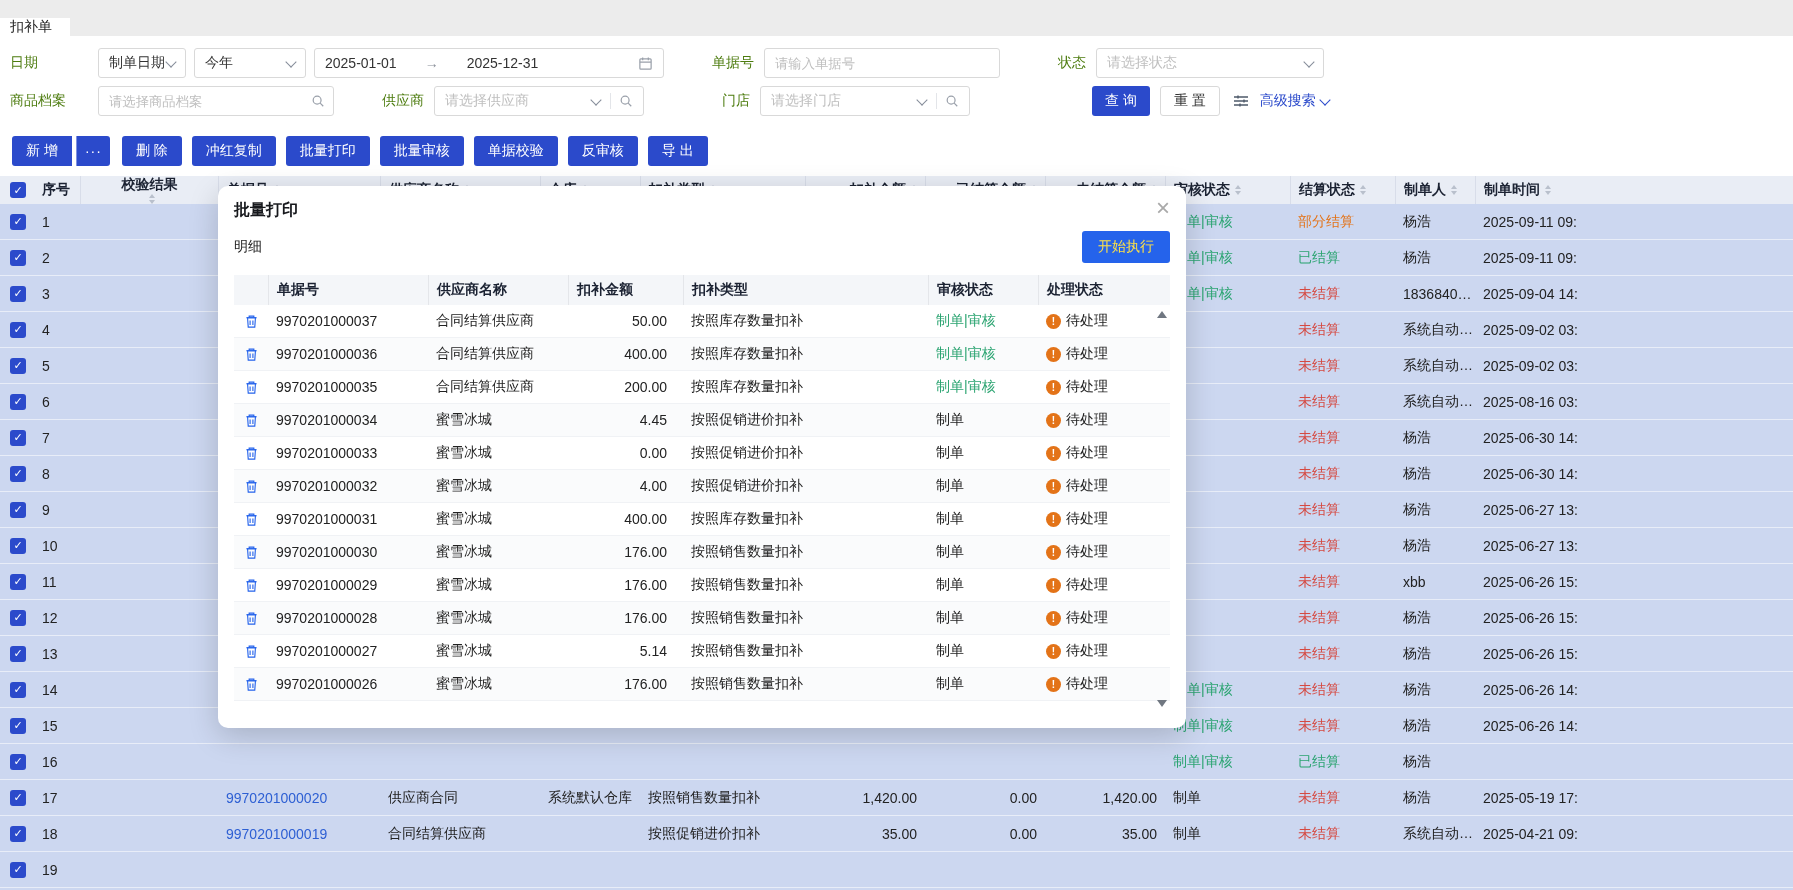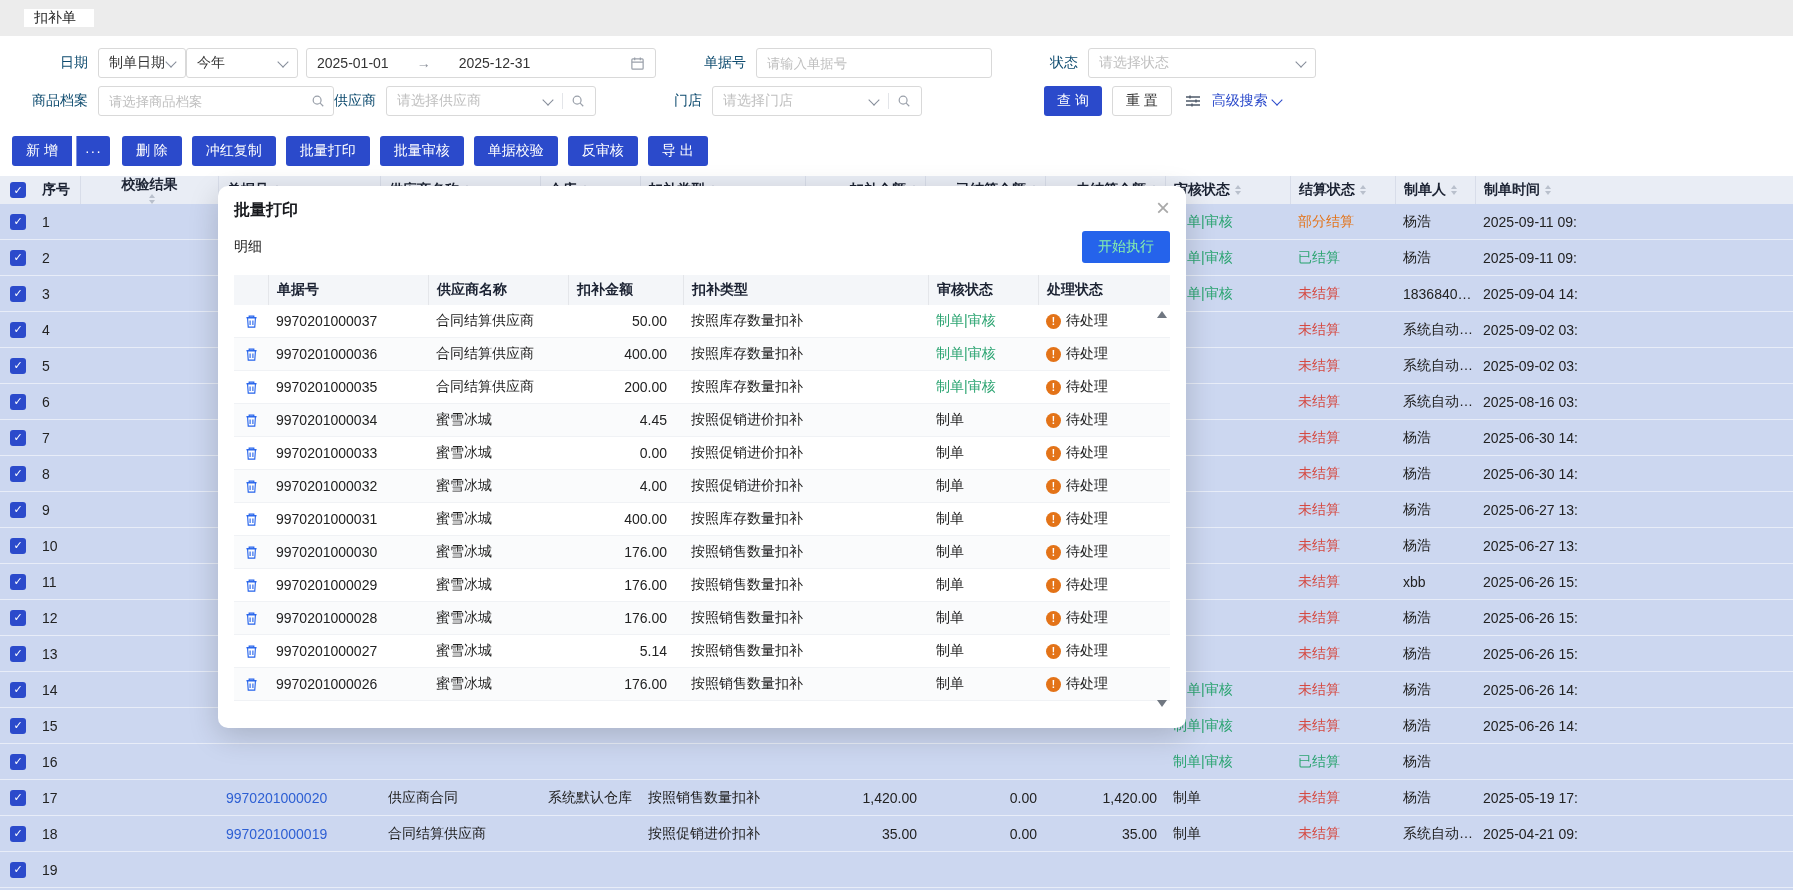--- a/index.html
+++ b/index.html
@@ -3,47 +3,47 @@
 <meta charset="utf-8">
 <style>
   html,body{margin:0;padding:0;}
   body{
     width:1793px;height:890px;overflow:hidden;background:#fff;
     font-family:"Liberation Sans","DejaVu Sans",sans-serif;font-size:14px;color:#222;
   }
   .app{position:relative;width:1793px;height:890px;overflow:hidden;background:#fff;}
 
   
-  .tabbar{height:36px;background:#ececec;display:flex;align-items:center;padding-left:24px;}
+  .tabbar{height:36px;background:#ececec;display:flex;align-items:flex-end;}
   .tab{background:#fff;padding:0 18px 0 10px;display:flex;align-items:center;color:#1a1a1a;}
 
   
   .filters{background:#fff;padding:8px 10px 6px;}
   .frow{display:flex;align-items:center;height:38px;}
-  .flabel{color:#0c4a6e;margin-right:10px;text-align:right;white-space:nowrap;}
+  .flabel{color:#4d7c0f;margin-right:10px;text-align:left;white-space:nowrap;}
   .w-label1{width:78px;display:inline-block;}
   .ctrl{height:30px;border:1px solid #d9d9d9;border-radius:3px;display:flex;align-items:center;
         padding:12px 10px;background:#fff;box-sizing:border-box;color:#333;white-space:nowrap;}
   .ph{color:#bfbfbf;}
   .caret{width:7px;height:7px;border-right:1.4px solid #858c99;border-bottom:1.4px solid #858c99;
          transform:rotate(45deg);flex:none;margin-bottom:2px;}
   .select .caret{margin-left:auto;}
   .blue-caret{border-color:var(--primary,#2b4acb);}
   .vdiv{width:1px;height:16px;background:#e3e5e9;margin:0 8px 0 10px;flex:none;}
   .w-datetype{width:88px;}
-  .w-preset{width:112px;}
+  .w-preset{width:112px;margin-left:8px;}
   .w-dates{width:350px;margin-left:8px;}
   .dr-arrow{margin:0 28px;color:#8a8f99;}
   .cal{margin-left:auto;display:inline-flex;}
   .w-doc{width:236px;}
   .w-status{width:228px;}
   .w-sup{width:210px;}
   .ml-doclabel{margin-left:48px;}
   .ml-statuslabel{margin-left:58px;}
-  .ml-suplabel{}
+  .ml-suplabel{margin-left:48px;}
   .ml-storelabel{margin-left:78px;}
   .ml-query{margin-left:122px;}
   input.ctrl{outline:none;display:inline-block;padding:0 10px;}
   input.ctrl::placeholder{color:#bfbfbf;}
   .input-wrap{position:relative;display:flex;align-items:center;}
   .input-wrap .mag{position:absolute;right:9px;display:inline-flex;}
   .btn{height:30px;border-radius:3px;font-size:14px;border:none;cursor:pointer;white-space:nowrap;}
   .btn.primary{background:var(--primary,#2b4acb);color:#fff;padding:0 13px;}
   .btn.ghost{background:#fff;border:1px solid #d9d9d9;color:#333;padding:0 13px;margin-left:10px;}
   .cfg{margin-left:12px;display:inline-flex;cursor:pointer;}
@@ -91,21 +91,21 @@
   .sort .up{border-bottom:4px solid #b9c0cc;}
   .sort .dn{border-top:4px solid #b9c0cc;}
 
   
   .modal{position:absolute;left:218px;top:186px;width:968px;height:542px;background:#fff;
          border-radius:10px;box-shadow:0 8px 30px rgba(0,0,0,.18);padding:14px 16px;
          box-sizing:border-box;z-index:10;}
   .m-title{font-size:16px;font-weight:bold;color:#16181c;}
   .m-close{position:absolute;right:16px;top:8px;font-size:24px;color:#a9a9a9;cursor:pointer;line-height:1.2;}
   .m-sub{display:flex;align-items:center;justify-content:space-between;margin-top:10px;}
-  .m-exec{background:var(--bright-blue,#2563eb);color:#86efac;height:32px;padding:0 16px;border:none;
+  .m-exec{background:var(--bright-blue,#2563eb);color:#fde047;height:32px;padding:0 16px;border:none;
           border-radius:3px;font-size:14px;cursor:pointer;}
   .m-table{margin-top:12px;position:relative;}
   .m-head{display:flex;height:30px;background:var(--modal-header-bg,#f4f6f9);align-items:center;
           font-weight:bold;color:#1c2333;}
   .m-head .mc.divL{border-left:1px solid #e4e6ea;}
   .m-body{position:relative;height:408px;overflow:hidden;}
   .m-row{display:flex;height:32px;align-items:center;border-bottom:1px solid #f0f2f5;background:#fff;}
   .m-row:nth-child(even){background:#fafbfc;}
   .mc{display:flex;align-items:center;padding:0 8px;box-sizing:border-box;height:100%;
       white-space:nowrap;overflow:hidden;flex:none;}

